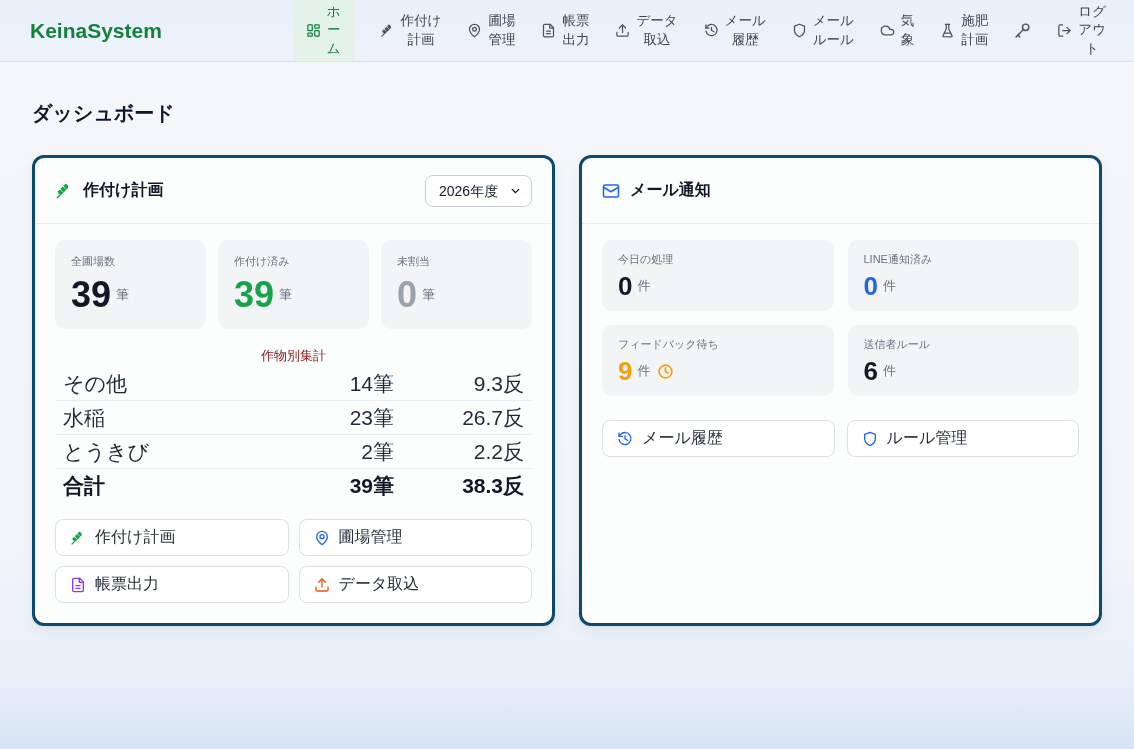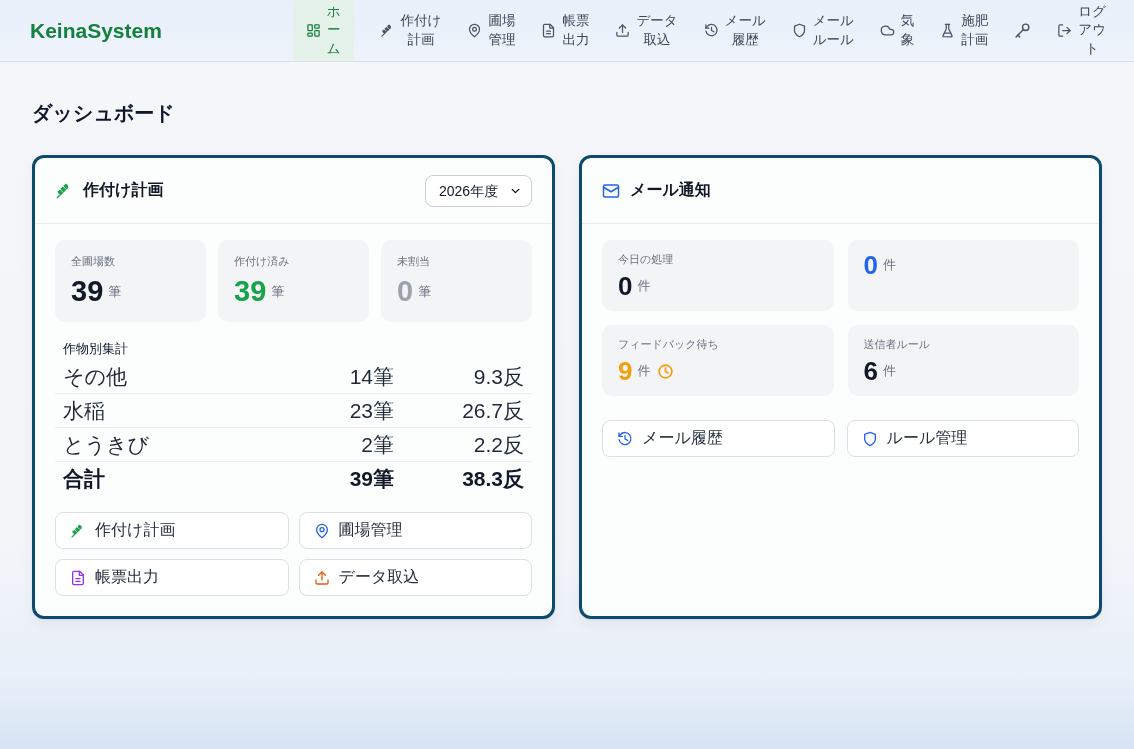--- a/index.html
+++ b/index.html
@@ -105,33 +105,33 @@
     width: 13px; height: 13px; color: #111827;
     pointer-events: none;
   }
 
   
   .stats3 { display: grid; grid-template-columns: repeat(3, 1fr); gap: 12px; }
   .stats2 { display: grid; grid-template-columns: 1fr 1fr; gap: 14px; }
   .stat { background: #f3f4f6; border-radius: 10px; padding: 14px 16px 16px; }
   .stat-label { font-size: 11px; color: #6b7280; margin-bottom: 8px; }
   .stat-line { display: flex; align-items: center; }
-  .stat-value { font-size: 29px; font-weight: 700; color: #111827; line-height: 1; }
+  .stat-value { font-size: 36px; font-weight: 700; color: #111827; line-height: 1; }
   .stats2 .stat { padding: 12px 16px; }
   .stats2 .stat-label { margin-bottom: 6px; }
   .stats2 .stat-value { font-size: 26px; }
   .stat-unit { font-size: 13px; color: #6b7280; margin-left: 5px; }
   .v-green { color: #16a34a; }
   .v-gray { color: #9ca3af; }
   .v-blue { color: #2563eb; }
   .v-orange { color: #f59e0b; }
   .stat-clock { width: 17px; height: 17px; color: #f59e0b; margin-left: 7px; }
 
   
-  .section-label { font-size: 13px; color: #0f172a; margin: 18px 8px 2px; }
+  .section-label { font-size: 13px; color: #7f1d1d; margin: 18px 8px 2px; text-align: center; }
   .crop-table { margin-top: 0; }
   .crow {
     display: flex; align-items: center;
     height: 34px; padding: 0 8px;
     font-size: 21px; color: #1f2937;
     border-bottom: 1px solid #ecedf0;
   }
   .crow .cname { flex: 1; }
   .crow .ccount { width: 110px; text-align: right; }
   .crow .carea { width: 130px; text-align: right; }
@@ -424,20 +424,21 @@
       <div class="card-body">
         <div class="stats2">
           <div class="stat">
             <div class="stat-label">今日の処理</div>
             <div class="stat-line">
               <span class="stat-value">0</span>
               <span class="stat-unit">件</span>
             </div>
           </div>
           <div class="stat">
+            <div class="stat-label">LINE通知済み</div>
             <div class="stat-line">
               <span class="stat-value v-blue">0</span>
               <span class="stat-unit">件</span>
             </div>
           </div>
           <div class="stat">
             <div class="stat-label">フィードバック待ち</div>
             <div class="stat-line">
               <span class="stat-value v-orange">9</span>
               <span class="stat-unit">件</span>

